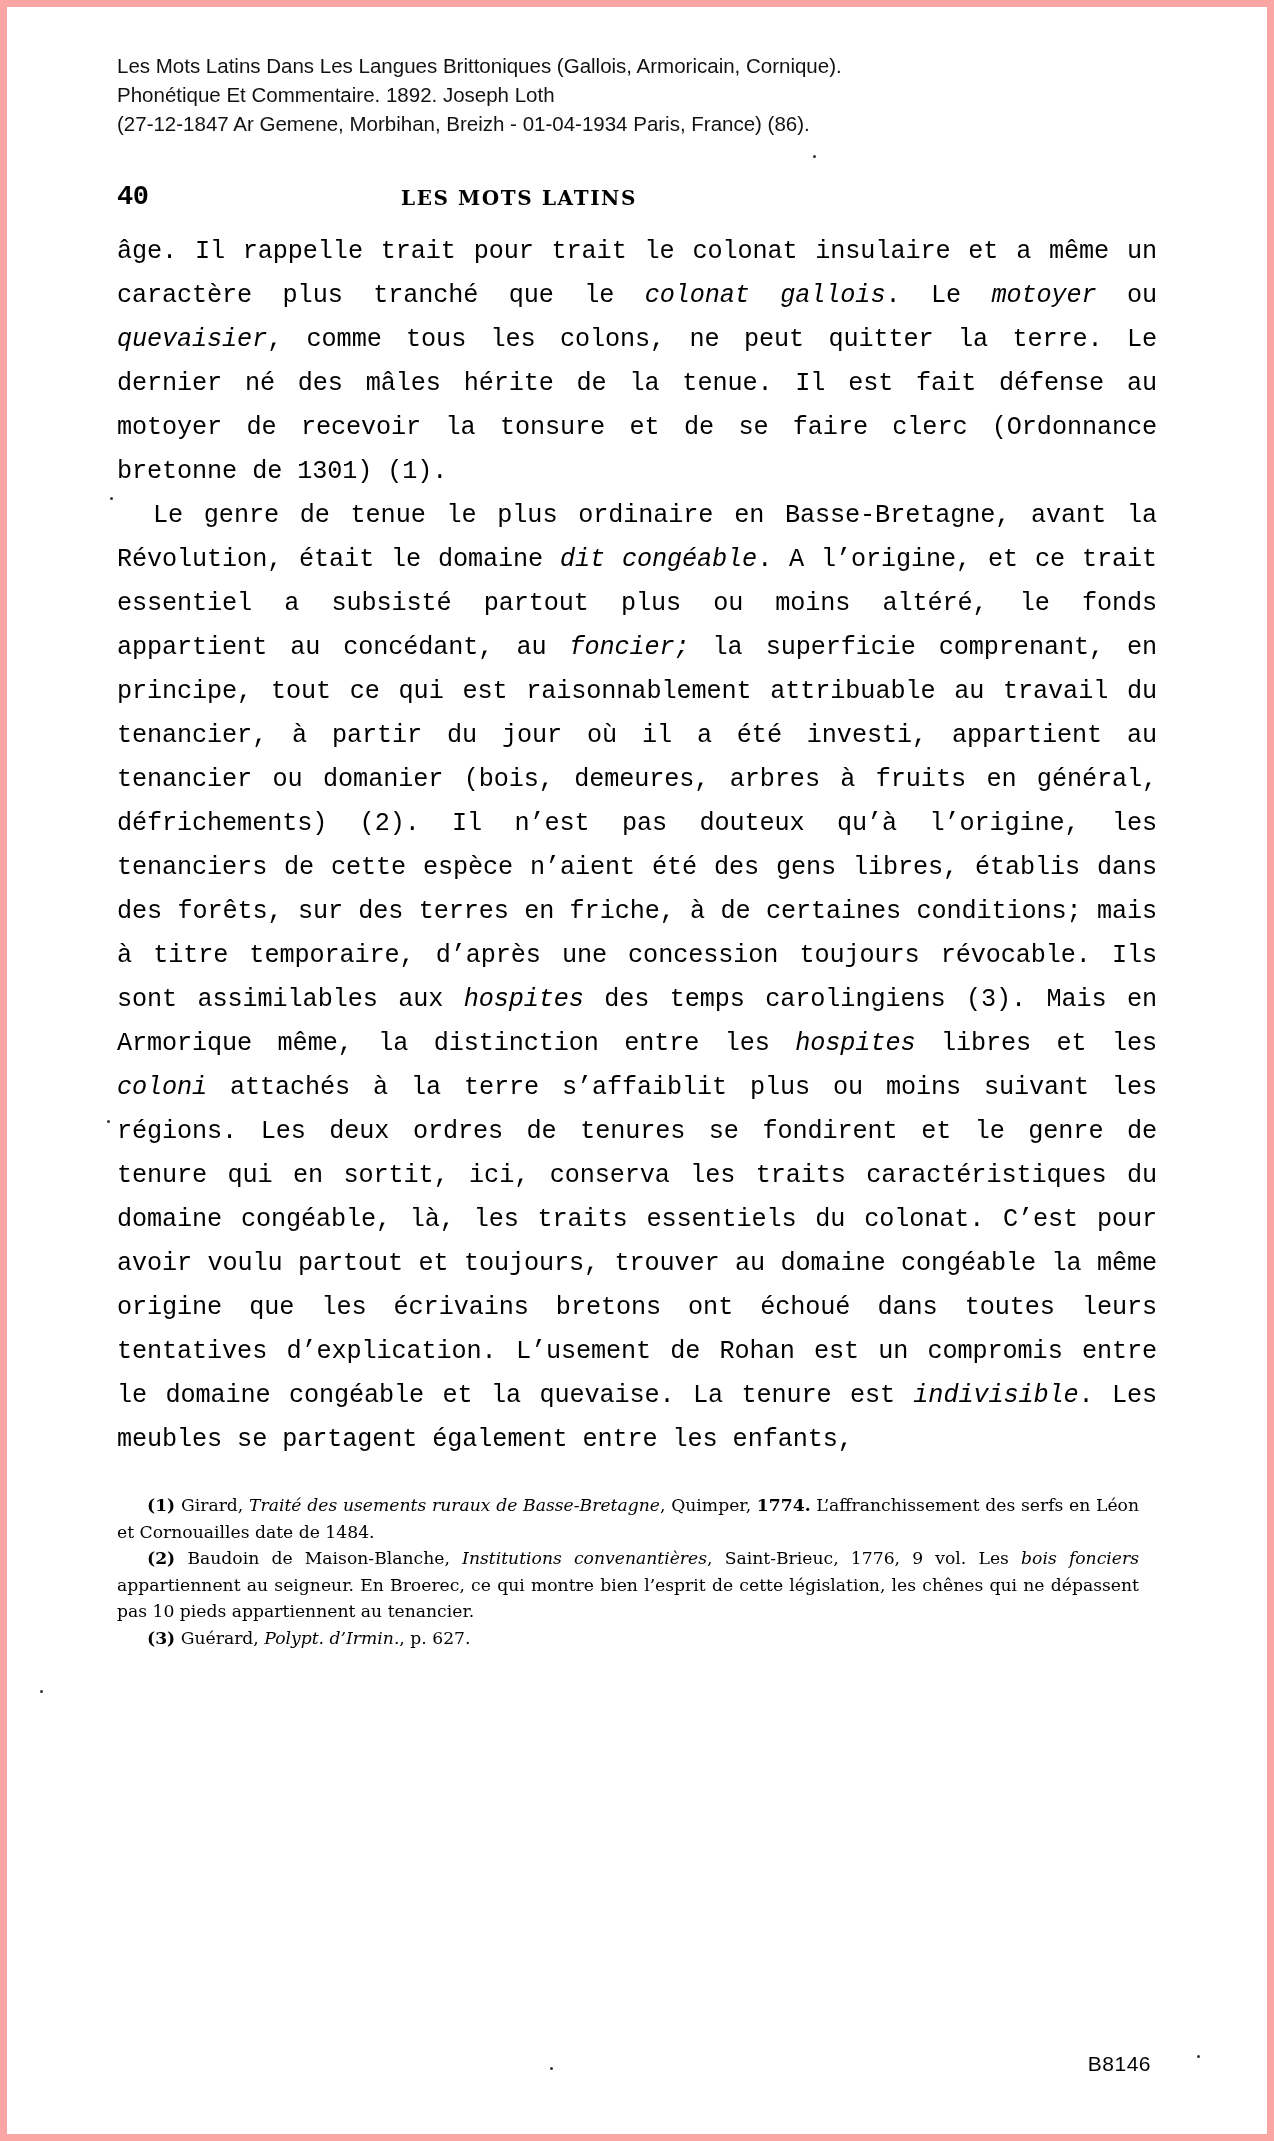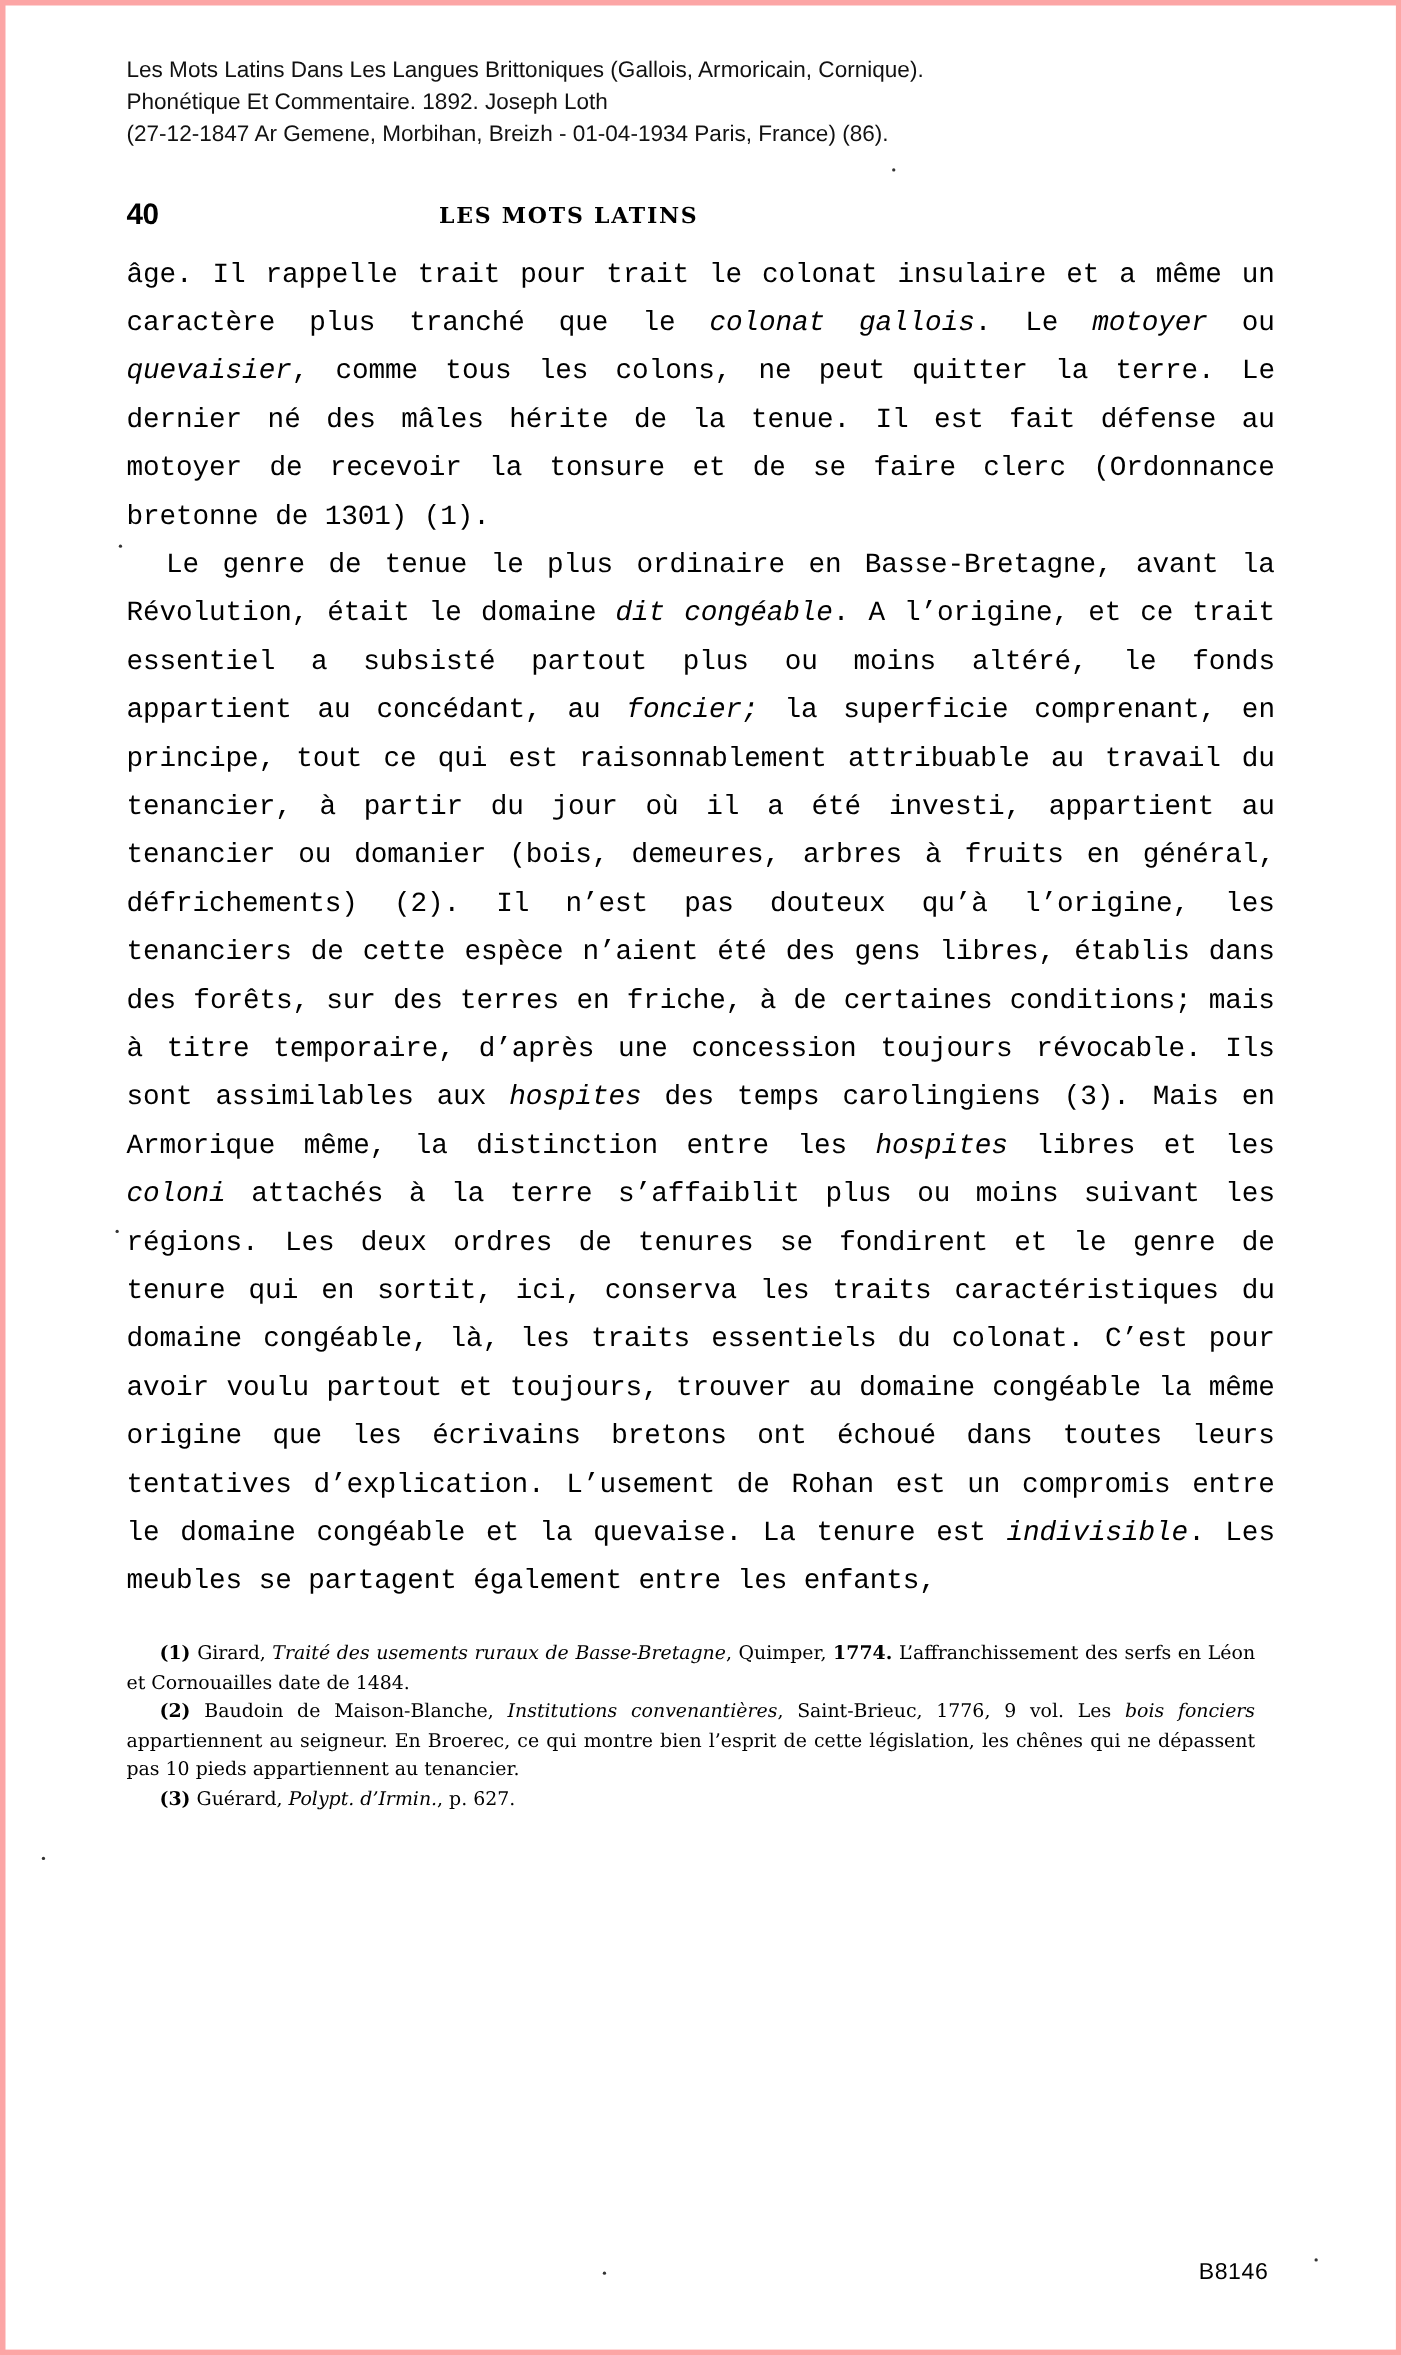--- a/index.html
+++ b/index.html
@@ -11,21 +11,21 @@
     width: 1274px;
     height: 2141px;
     font-family: "Liberation Serif", serif;
     color: #000000;
   }
   .page {
     position: relative;
     width: 1274px;
     height: 2141px;
     box-sizing: border-box;
-    border: 5px solid #fca5a5;
+    border: 7px solid #fca5a5;
     background: #ffffff;
     overflow: hidden;
   }
   .inner {
     position: absolute;
     left: 0; top: 0; right: 0; bottom: 0;
     padding: 44px 110px 20px 110px;
     box-sizing: border-box;
   }
   .header-note {
@@ -39,21 +39,21 @@
 
   .head-row {
     position: relative;
     height: 40px;
     margin-bottom: 8px;
   }
   .folio {
     position: absolute;
     left: 0;
     top: 0;
-    font-family: Liberation Sans, sans-serif;
+    font-family: Liberation Mono, monospace;
     font-weight: bold;
     font-size: 27px;
     letter-spacing: -0.5px;
   }
   .running-head {
     position: absolute;
     left: 284px;
     top: 4px;
     font-family: "DejaVu Serif", serif;
     font-weight: bold;

